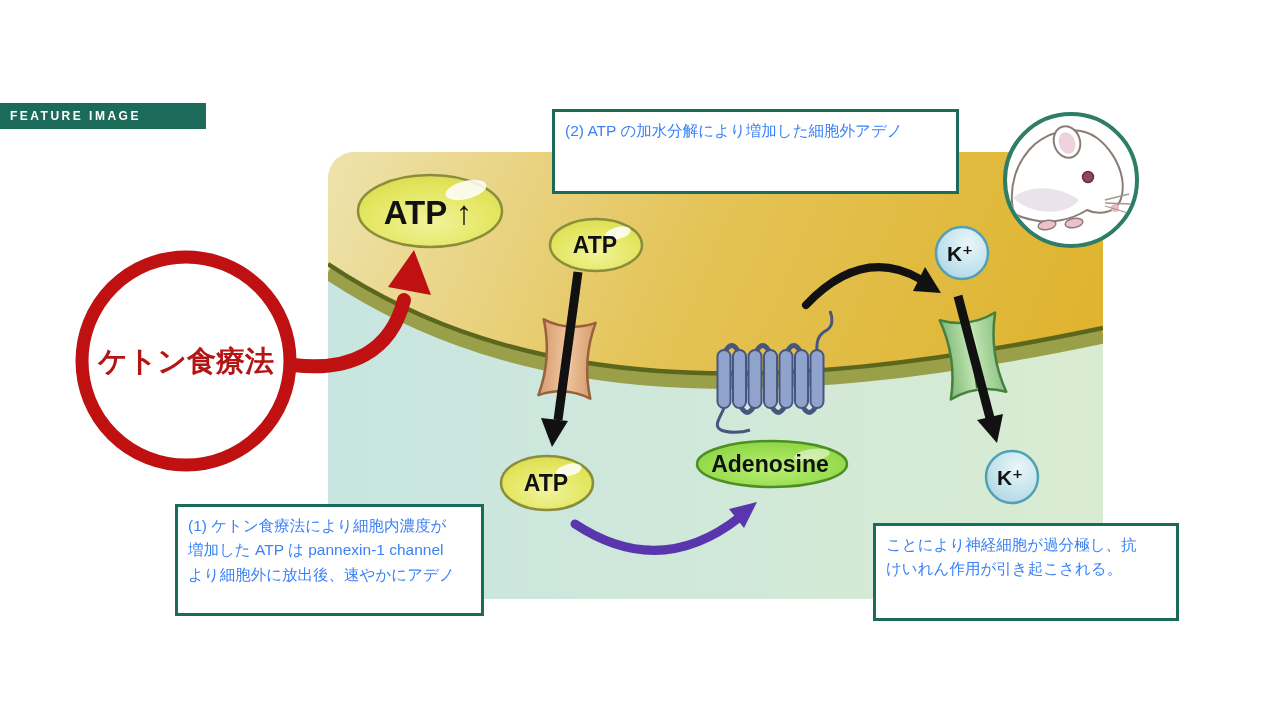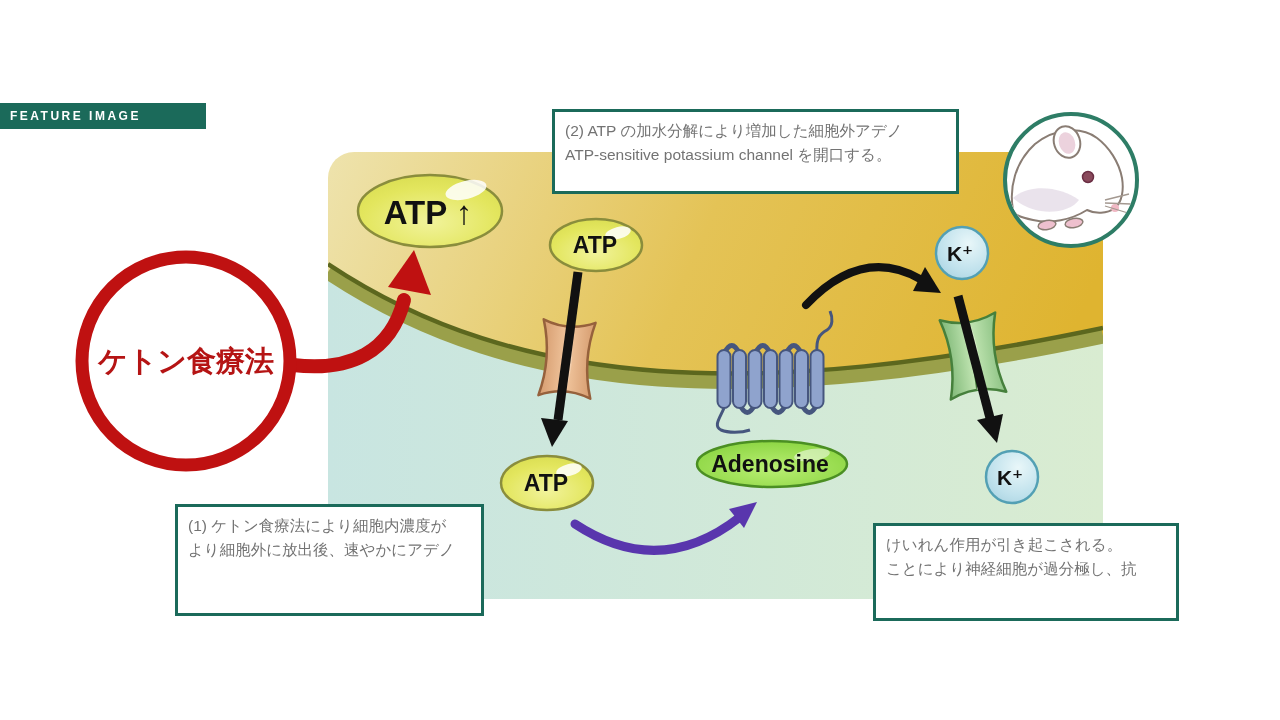--- a/index.html
+++ b/index.html
@@ -3,21 +3,21 @@
 <meta charset="utf-8">
 <style>
   html,body{margin:0;padding:0;background:#ffffff;}
   .stage{position:relative;width:1280px;height:720px;overflow:hidden;background:#ffffff;
          font-family:"Liberation Sans","DejaVu Sans",sans-serif;}
   .stage svg{position:absolute;left:0;top:0;}
   .banner{position:absolute;left:0;top:103px;width:206px;height:26px;background:#1b6a5a;
           display:flex;align-items:center;}
   .banner span{color:#ffffff;font-size:12px;font-weight:bold;letter-spacing:2.5px;padding-left:10px;}
   .note{position:absolute;background:#ffffff;border:3px solid #1b6a5a;box-sizing:border-box;
-        padding:7px 10px 6px 10px;color:#737373;font-size:15.5px;line-height:1.58;}
+        padding:7px 10px 6px 10px;color:#3b82f6;font-size:15.5px;line-height:1.58;}
   .note .ln{white-space:nowrap;}
   .note1{left:175px;top:504px;width:309px;height:112px;}
   .note2{left:552px;top:109px;width:407px;height:85px;}
   .note3{left:873px;top:523px;width:306px;height:98px;}
 </style>
 </head>
 <body>
 
 <div class="stage">
 
@@ -180,26 +180,26 @@
       </g>
     </g>
   </svg>
 
   <div class="banner">
     <span>FEATURE IMAGE</span>
   </div>
 
   <div class="note note1">
     <div class="ln">(1) ケトン食療法により細胞内濃度が</div>
+    <div class="ln">増加した ATP は pannexin-1 channel</div>
     <div class="ln">より細胞外に放出後、速やかにアデノ</div>
   </div>
 
   <div class="note note2">
     <div class="ln">(2) ATP の加水分解により増加した細胞外アデノ</div>
-    <div class="ln">ATP-sensitive potassium channel を開口する。</div>
   </div>
 
   <div class="note note3">
+    <div class="ln">ことにより神経細胞が過分極し、抗</div>
     <div class="ln">けいれん作用が引き起こされる。</div>
-    <div class="ln">ことにより神経細胞が過分極し、抗</div>
   </div>
 
 </div>
 
 </body></html>

